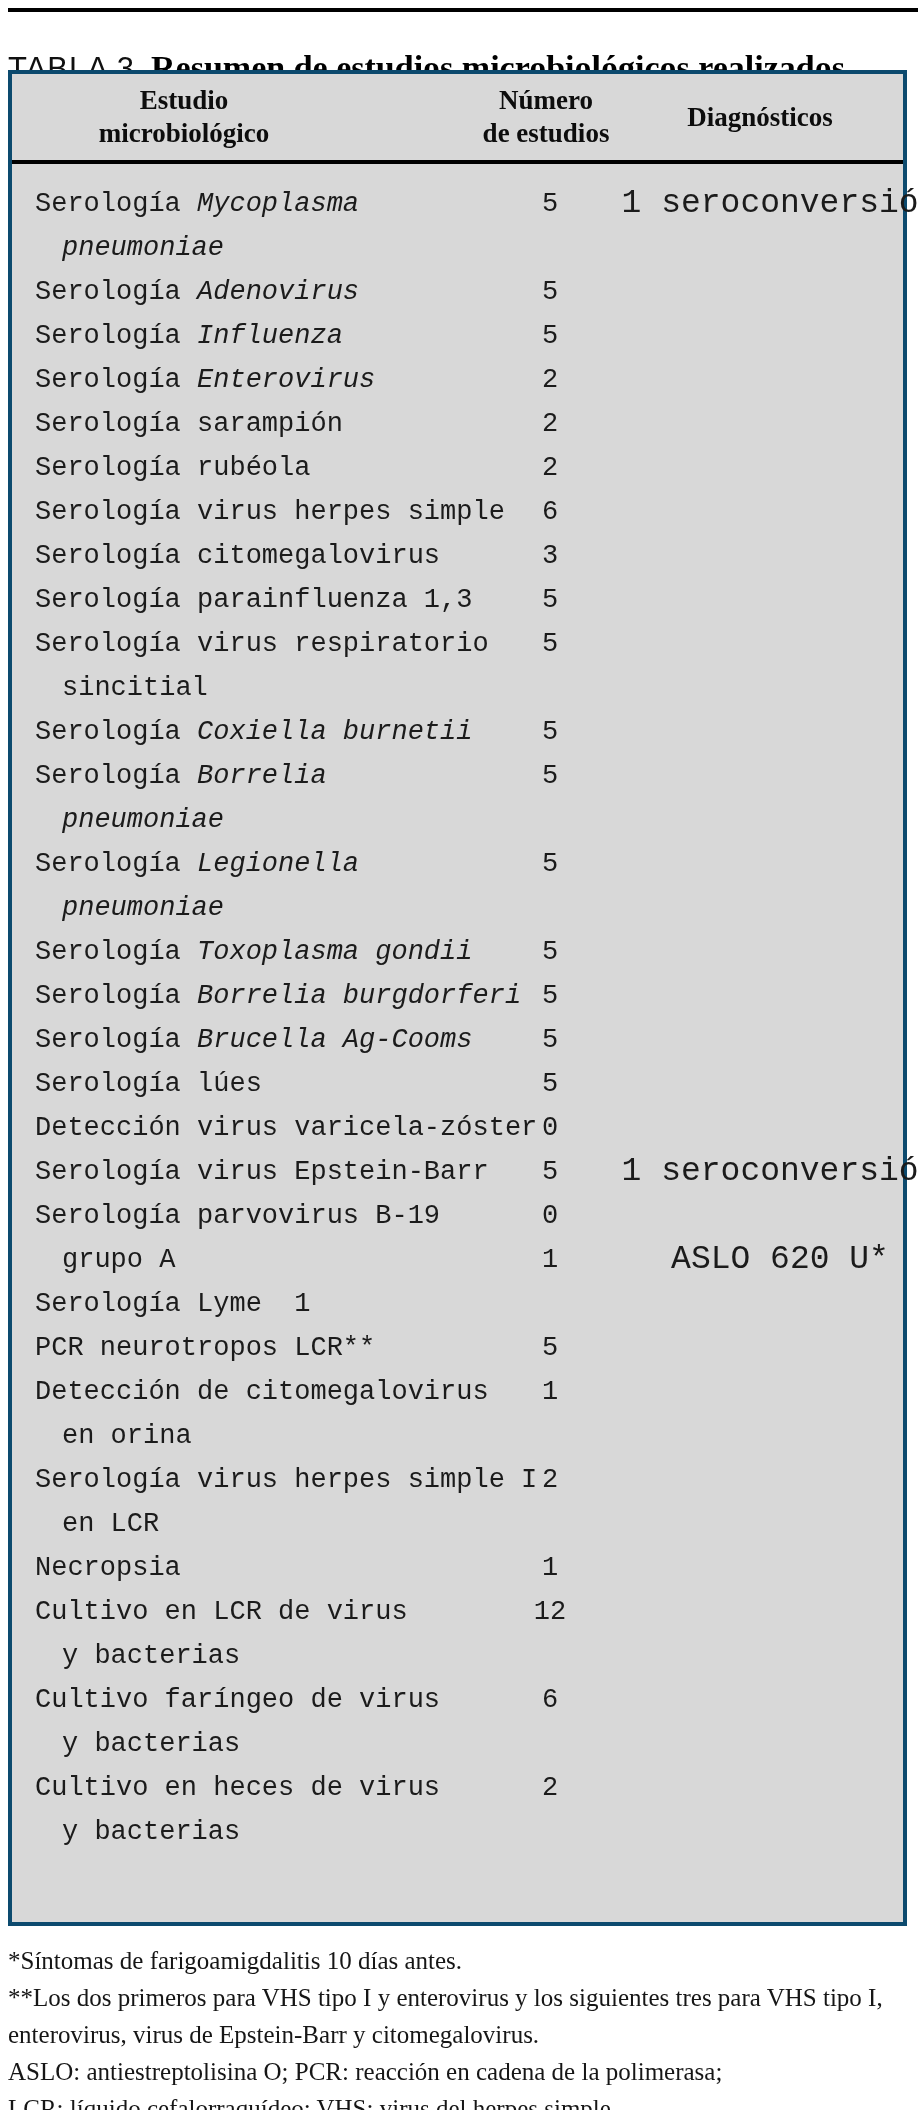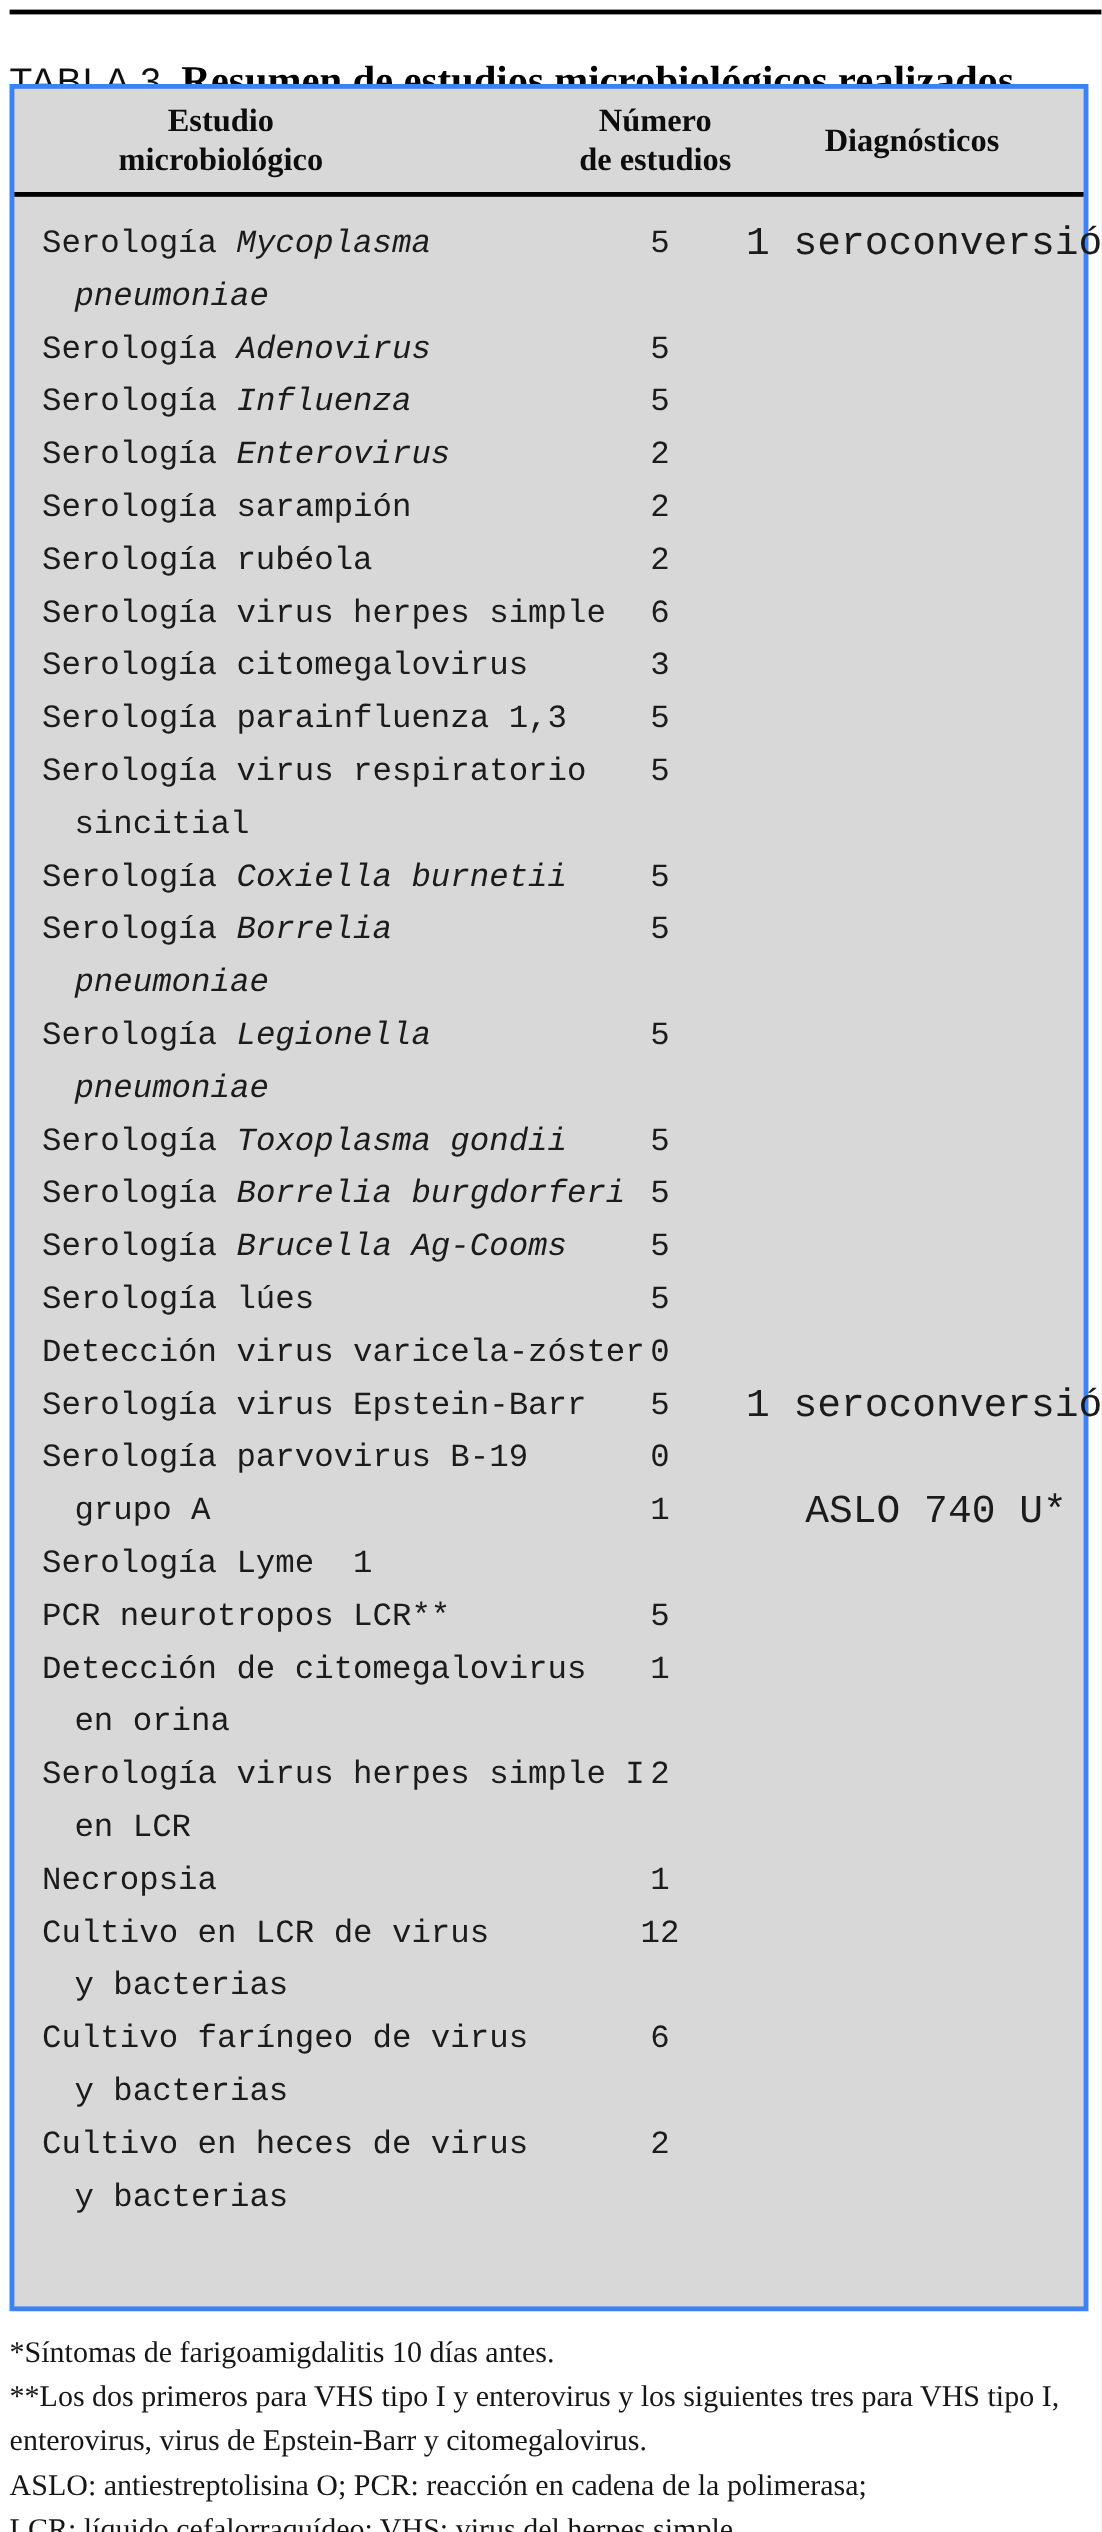--- a/index.html
+++ b/index.html
@@ -12,21 +12,21 @@
   .caption .lab {
     font-family:"Liberation Sans", sans-serif; font-size:31px; font-weight:400;
     color:#101010; letter-spacing:1px;
   }
   .caption .ttl {
     font-family:"Liberation Serif", serif; font-size:34px; font-weight:700;
     margin-left:16px; color:#000;
   }
   .mtable {
     position:absolute; left:8px; top:70px; width:899px; height:1856px;
-    box-sizing:border-box; border:4px solid #3b82f6; background:#d8d8d8;
+    box-sizing:border-box; border:4px solid #0c4a6e; background:#d8d8d8;
   }
   .thead { position:relative; height:86px; border-bottom:4px solid #000; }
   .th {
     position:absolute; top:50%; transform:translate(-50%,-50%);
     text-align:center; font-weight:700; font-size:27px; line-height:33px;
     color:#0d0d0d; white-space:nowrap;
   }
   .th span { display:block; }
   .th1 { left:172px; } .th2 { left:534px; } .th3 { left:748px; }
   .tbody { position:relative; padding-top:18px; }
@@ -148,21 +148,21 @@
         <span class="num">5</span>
         <span class="dx">1 seroconversión</span>
       </div>
       <div class="trow">
         <div class="lbl"><span class="l1"><span>Serología parvovirus B-19</span></span></div>
         <span class="num">0</span>
       </div>
       <div class="trow">
         <div class="lbl"><span class="l2"><span>grupo A</span></span></div>
         <span class="num">1</span>
-        <span class="dx">ASLO 740 U*</span>
+        <span class="dx">ASLO 620 U*</span>
       </div>
       <div class="trow">
         <div class="lbl"><span class="l1"><span>Serología Lyme&nbsp; 1</span></span></div>
       </div>
       <div class="trow">
         <div class="lbl"><span class="l1"><span>PCR neurotropos LCR**</span></span></div>
         <span class="num">5</span>
       </div>
       <div class="trow">
         <div class="lbl"><span class="l1"><span>Detección de citomegalovirus</span></span><span class="l2"><span>en orina</span></span></div>

